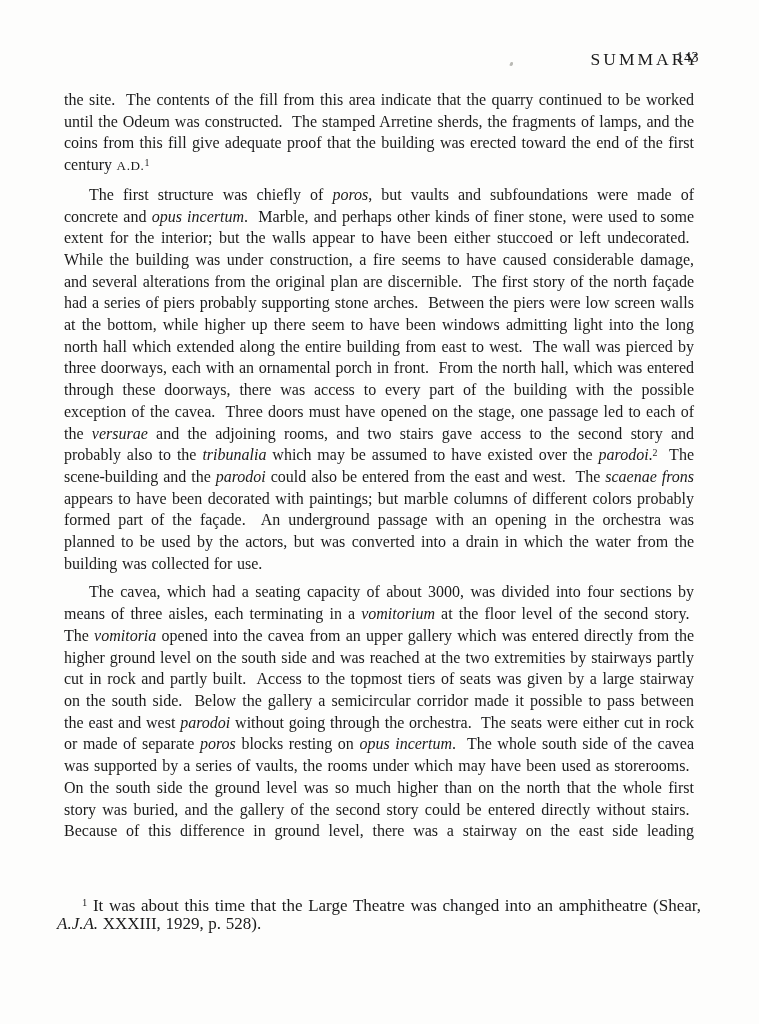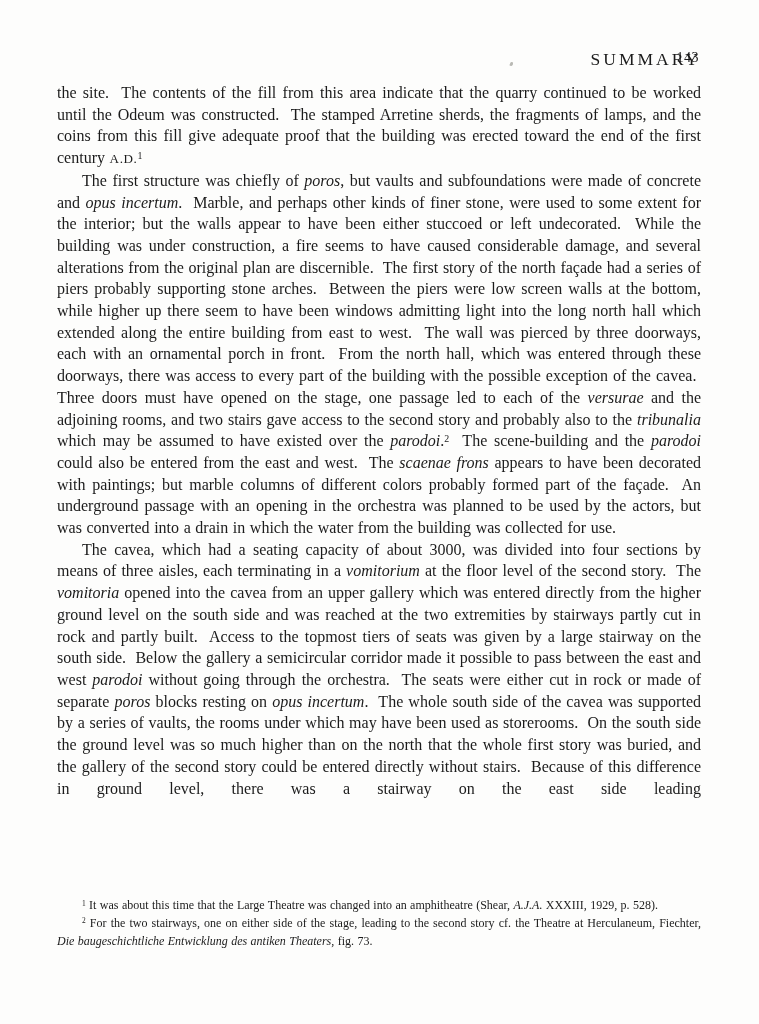--- a/index.html
+++ b/index.html
@@ -53,21 +53,21 @@
     border-radius: 50% 50% 50% 0;
     transform: rotate(20deg);
   }
   .body {
     position: absolute;
     top: 82px;
     left: 0;
     width: 644px;
   }
   .para {
-    margin: 0;
+    margin: 7px;
     font-size: 16px;
     line-height: 21.7px;
     text-align: justify;
     word-spacing: 0.6px;
     hyphens: none;
   }
   .para.indent { text-indent: 25px; }
   .para.jlast { text-align-last: justify; font-family: Liberation Serif, serif; }
   .sc { font-size: 0.82em; letter-spacing: 0.6px; }
   sup.fnref {
@@ -78,21 +78,21 @@
     top: -0.45em;
   }
   .footnotes {
     position: absolute;
     top: 897px;
     left: 0;
     width: 644px;
   }
   .footnote {
     margin: 0;
-    font-size: 12px;
+    font-size: 17px;
     line-height: 17.8px;
     text-align: justify;
     text-indent: 25px;
     word-spacing: 0.4px;
     hyphens: none;
   }
 </style>
 </head>
 <body>
 
@@ -106,17 +106,16 @@
     </div>
 
     <div class="body" id="paragraphs">
         <p class="para"><span>the site.&nbsp; The contents of the fill from this area indicate that the quarry continued to be worked until the Odeum was constructed.&nbsp; The stamped Arretine sherds, the fragments of lamps, and the coins from this fill give adequate proof that the building was erected toward the end of the first century </span><span class="sc">A.D.</span><sup class="fnref">1</sup></p>
         <p class="para indent"><span>The first structure was chiefly of </span><i>poros</i><span>, but vaults and subfoundations were made of concrete and </span><i>opus incertum</i><span>.&nbsp; Marble, and perhaps other kinds of finer stone, were used to some extent for the interior; but the walls appear to have been either stuccoed or left undecorated.&nbsp; While the building was under construction, a fire seems to have caused considerable damage, and several alterations from the original plan are discernible.&nbsp; The first story of the north façade had a series of piers probably supporting stone arches.&nbsp; Between the piers were low screen walls at the bottom, while higher up there seem to have been windows admitting light into the long north hall which extended along the entire building from east to west.&nbsp; The wall was pierced by three doorways, each with an ornamental porch in front.&nbsp; From the north hall, which was entered through these doorways, there was access to every part of the building with the possible exception of the cavea.&nbsp; Three doors must have opened on the stage, one passage led to each of the </span><i>versurae</i><span> and the adjoining rooms, and two stairs gave access to the second story and probably also to the </span><i>tribunalia</i><span> which may be assumed to have existed over the </span><i>parodoi</i><span>.</span><sup class="fnref">2</sup><span>&nbsp; The scene-building and the </span><i>parodoi</i><span> could also be entered from the east and west.&nbsp; The </span><i>scaenae frons</i><span> appears to have been decorated with paintings; but marble columns of different colors probably formed part of the façade.&nbsp; An underground passage with an opening in the orchestra was planned to be used by the actors, but was converted into a drain in which the water from the building was collected for use.</span></p>
         <p class="para indent jlast"><span>The cavea, which had a seating capacity of about 3000, was divided into four sections by means of three aisles, each terminating in a </span><i>vomitorium</i><span> at the floor level of the second story.&nbsp; The </span><i>vomitoria</i><span> opened into the cavea from an upper gallery which was entered directly from the higher ground level on the south side and was reached at the two extremities by stairways partly cut in rock and partly built.&nbsp; Access to the topmost tiers of seats was given by a large stairway on the south side.&nbsp; Below the gallery a semicircular corridor made it possible to pass between the east and west </span><i>parodoi</i><span> without going through the orchestra.&nbsp; The seats were either cut in rock or made of separate </span><i>poros</i><span> blocks resting on </span><i>opus incertum</i><span>.&nbsp; The whole south side of the cavea was supported by a series of vaults, the rooms under which may have been used as storerooms.&nbsp; On the south side the ground level was so much higher than on the north that the whole first story was buried, and the gallery of the second story could be entered directly without stairs.&nbsp; Because of this difference in ground level, there was a stairway on the east side leading</span></p>
       </div>
 
     <div class="footnotes" id="footnotes">
         <p class="footnote"><sup class="fnref">1</sup><span> It was about this time that the Large Theatre was changed into an amphitheatre (Shear, </span><i>A.J.A.</i><span> XXXIII, 1929, p. 528).</span></p>
-        <p class="footnote"><sup class="fnref">2</sup><span> For the two stairways, one on either side of the stage, leading to the second story cf. the Theatre at Herculaneum, Fiechter, </span><i>Die baugeschichtliche Entwicklung des antiken Theaters</i><span>, fig. 73.</span></p>
       </div>
 
   </div>
 </div>
 
 </body></html>

